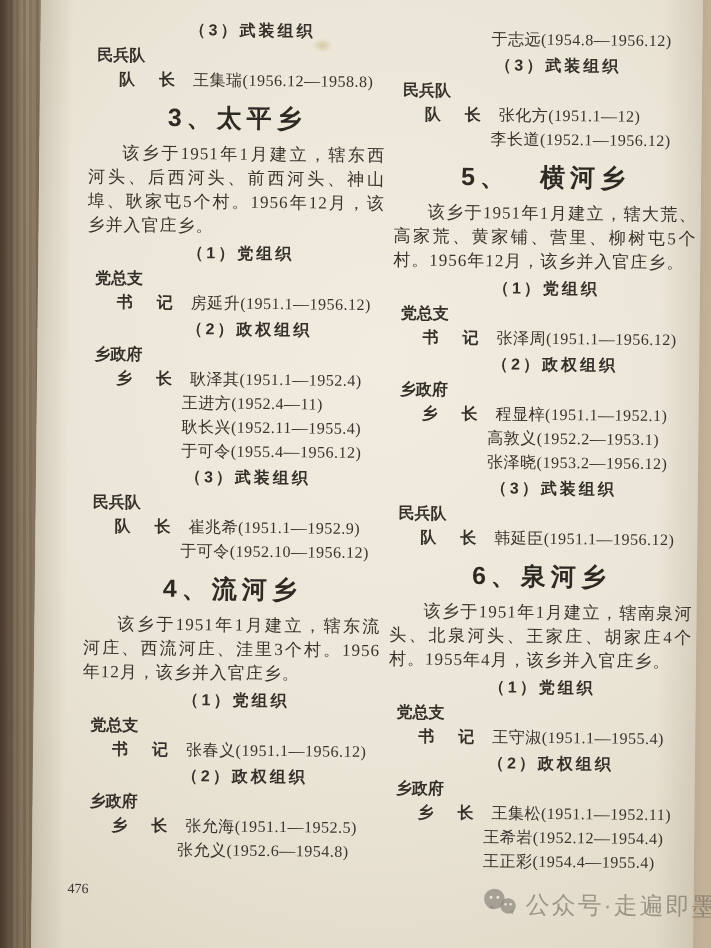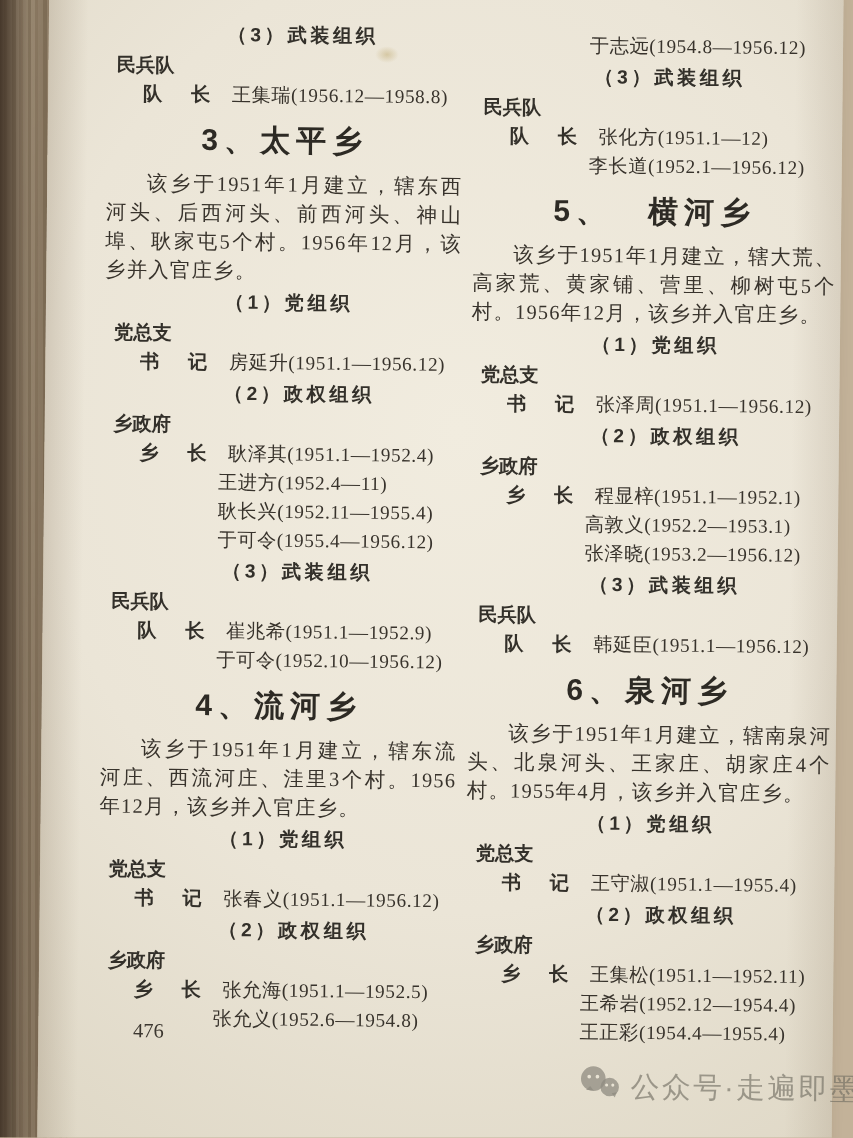--- a/index.html
+++ b/index.html
@@ -47,21 +47,21 @@
   .cont{line-height:24px;padding-left:96px;}
   .title{
     font-family:"Liberation Sans","DejaVu Sans",sans-serif;
     font-weight:bold;font-size:25px;line-height:34px;text-align:center;
     letter-spacing:5px;margin:8px 0;white-space:nowrap;color:#2d2a24;
   }
   .para{
     font-size:17px;line-height:24px;text-align:justify;text-indent:2em;
     letter-spacing:1px;margin:3px 0;white-space:normal;
   }
-  #page-number{position:absolute;left:36px;top:864px;font-size:17px;color:#3c3730;margin-left:43px;}
+  #page-number{position:absolute;left:36px;top:896px;font-size:14px;color:#3c3730;}
   #watermark{
     position:absolute;left:450px;top:898px;display:flex;align-items:center;gap:8px;
     color:rgba(110,106,96,.62);
   }
   #watermark .wm-text{
     font-family:"Liberation Sans","DejaVu Sans",sans-serif;
     font-size:24px;letter-spacing:2px;white-space:nowrap;
   }
 </style>
 </head>

